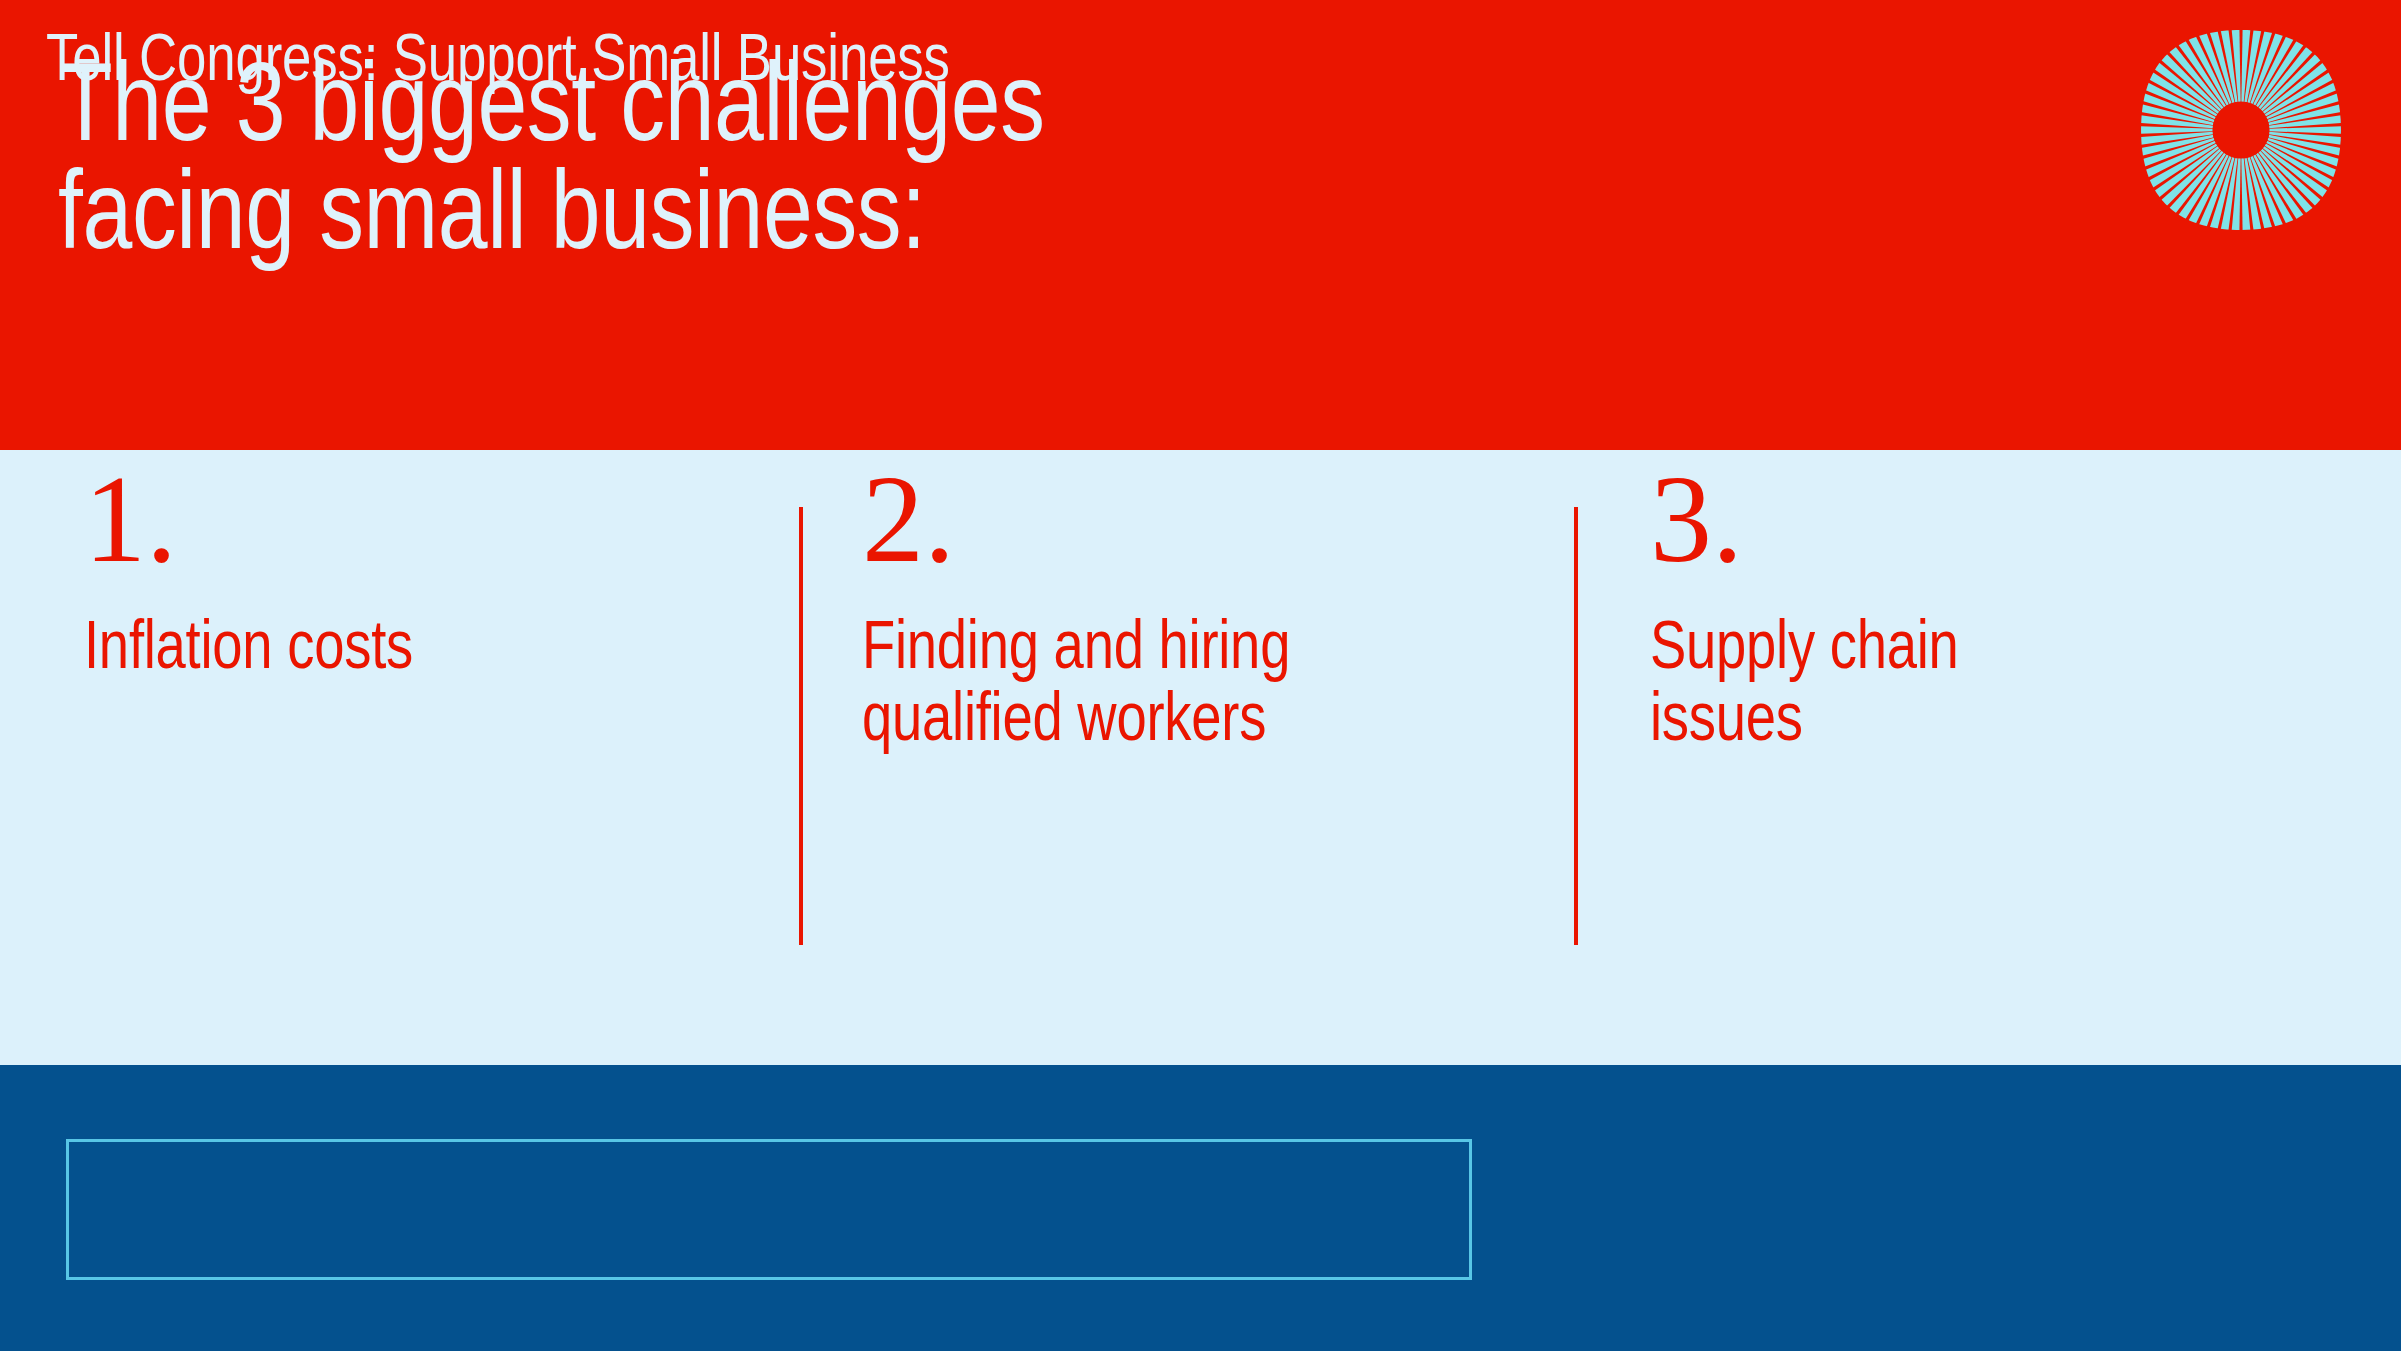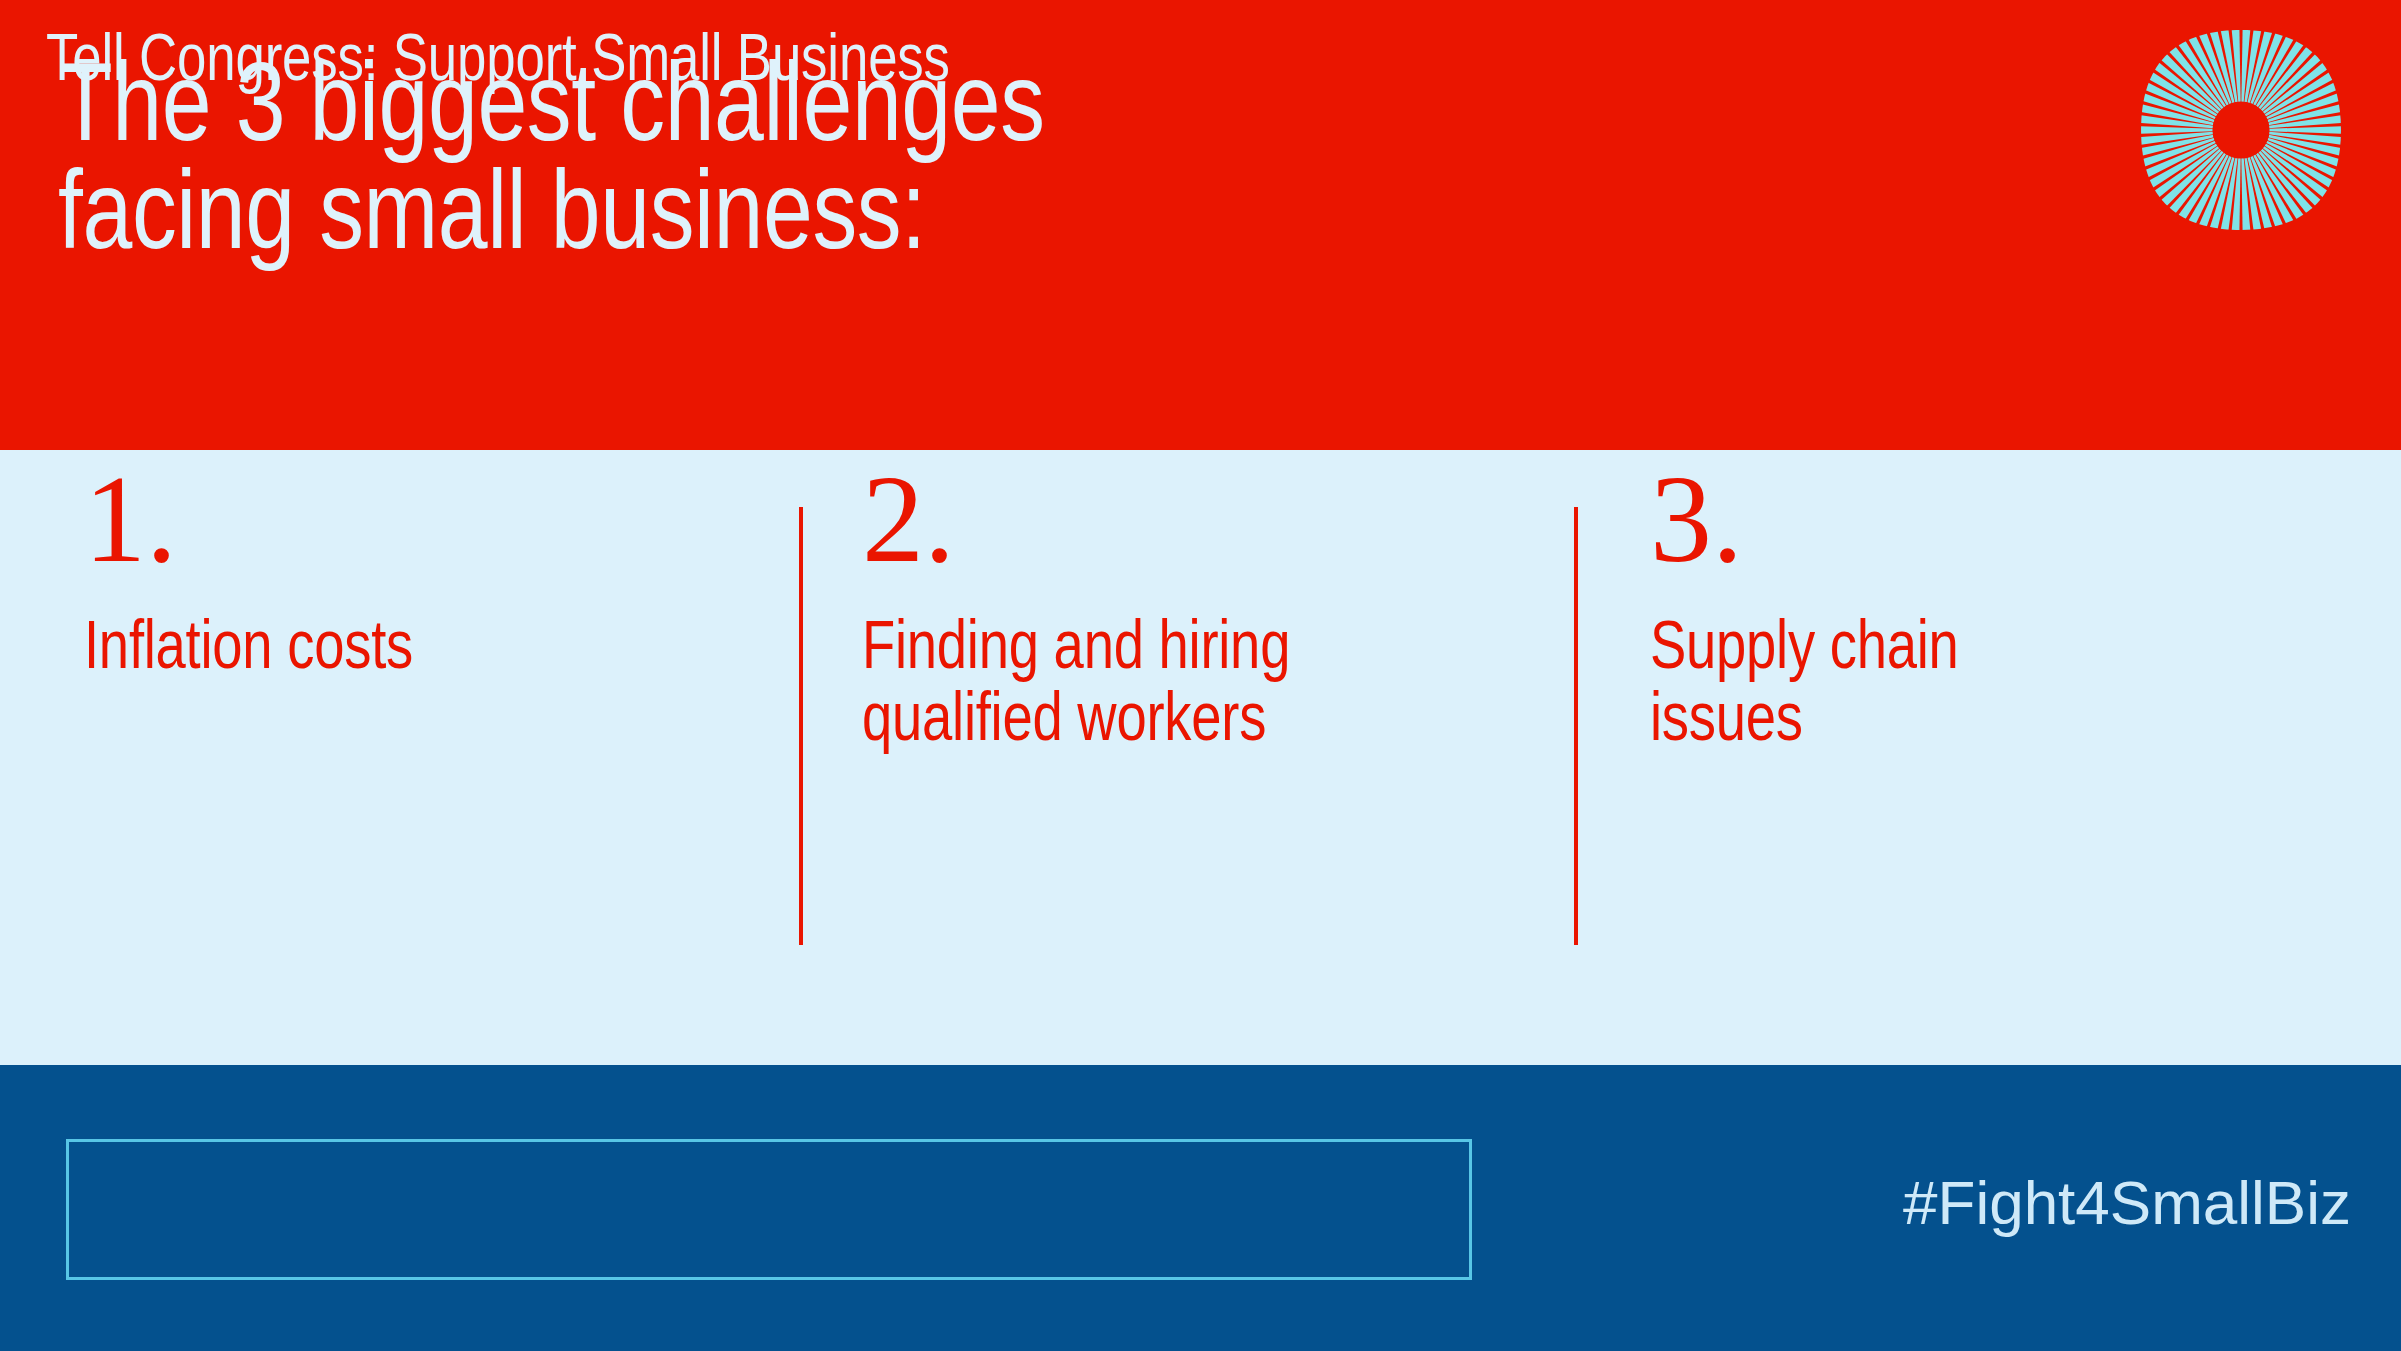--- a/index.html
+++ b/index.html
@@ -277,15 +277,14 @@
   </div>
 
   <div class="divider" id="divider-1"></div>
   <div class="divider" id="divider-2"></div>
 
   <div class="band" id="band-footer"></div>
 
   <button id="cta-button"></button>
   <div id="cta-label">Tell Congress: Support Small Business</div>
 
-  <div id="hashtag">#Fight4SmallBiz</div>
 
 </div>
 
 </body></html>

